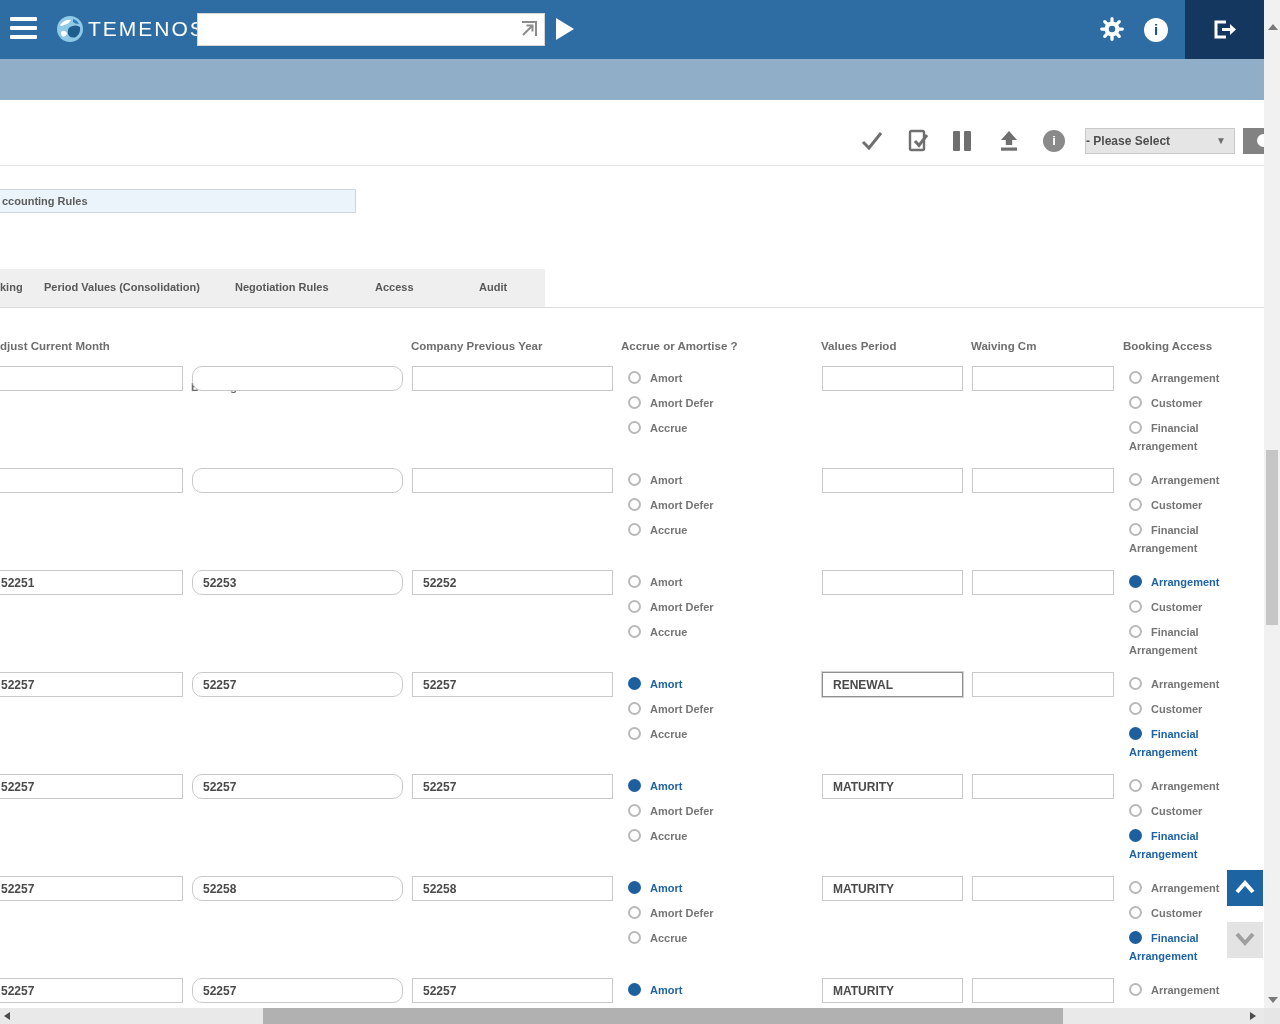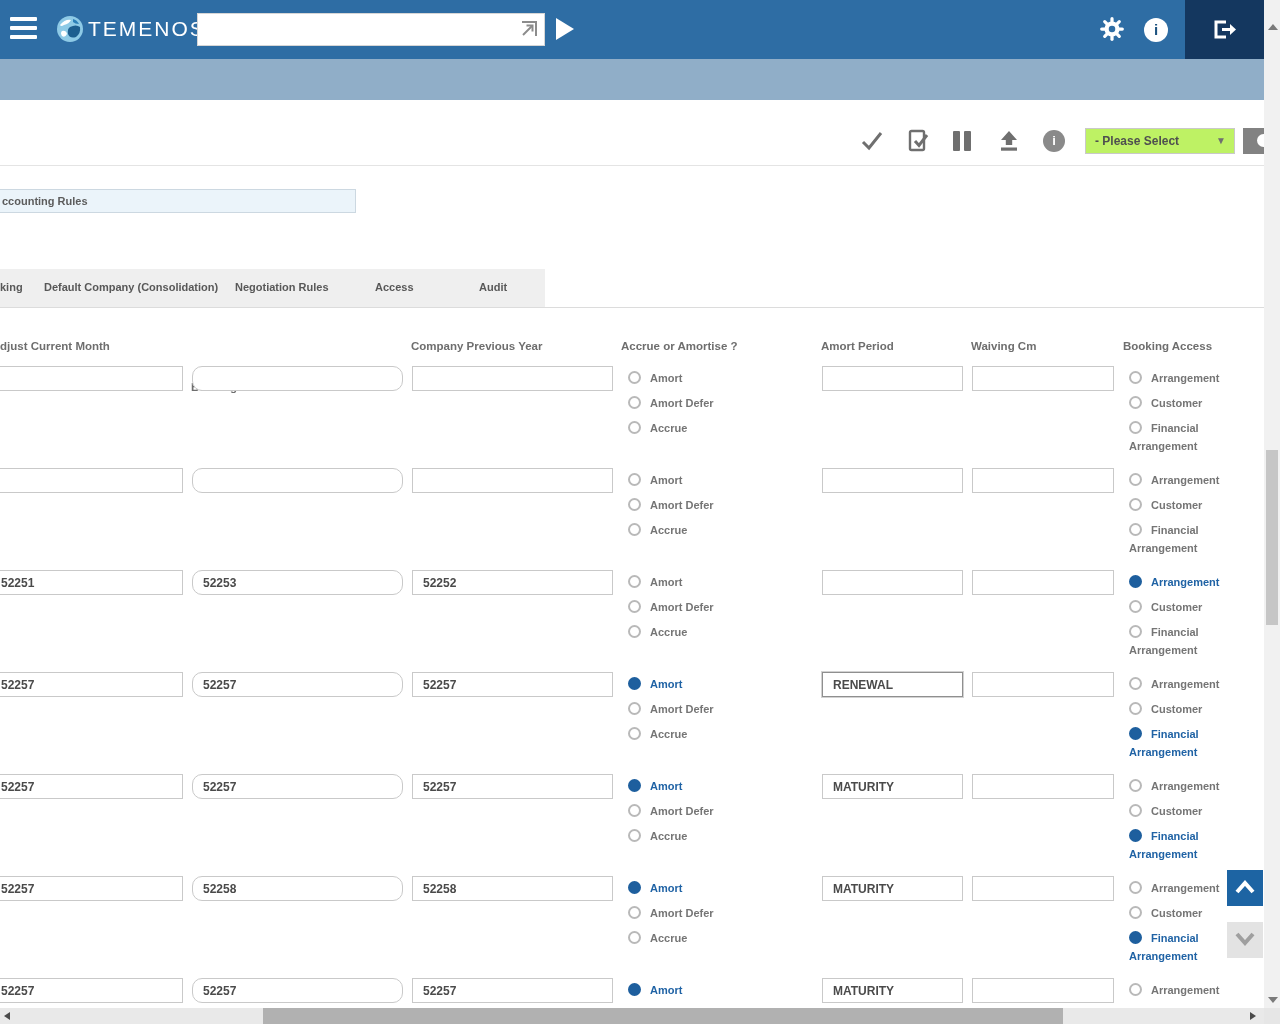--- a/index.html
+++ b/index.html
@@ -25,22 +25,22 @@
   .logout-block svg { position:absolute; left:26px; top:16px; }
 
   
   .band { position:absolute; left:0; top:59px; width:1280px; height:41px; background:#90aec8; }
 
   
   .toolbar { position:absolute; left:0; top:100px; width:1264px; height:66px; background:#fff; border-bottom:1px solid #e4e4e4; }
   .tool-ic { position:absolute; top:129px; width:24px; height:24px; cursor:pointer; }
   .hold-ic i { display:inline-block; width:7px; height:20px; background:#6f6f6f; border-radius:1px; margin:2px 2px 0 2px; }
   .info-gray { border-radius:50%; background:#8a8a8a; color:#fff; font-weight:bold; font-size:13px; text-align:center; line-height:22px; width:22px; height:22px; top:130px; }
-  .select-box { position:absolute; left:1085px; top:128px; width:150px; height:26px; border:1px solid #c9c9c9; background:#bef264;
-    font-size:12px; font-weight:bold; color:#4f4f4f; line-height:24px; padding-left:9px; cursor:pointer; }
+  .select-box { position:absolute; left:1085px; top:128px; width:150px; height:26px; border:1px solid #c9c9c9; background:#e5e5e5;
+    font-size:12px; font-weight:bold; color:#4f4f4f; line-height:24px; cursor:pointer; }
   .select-box .caret { position:absolute; right:8px; top:0; color:#6f6f6f; font-size:10px; }
   .extra-btn { position:absolute; left:1243px; top:128px; width:30px; height:26px; background:#828282; cursor:pointer; }
   .extra-btn .dot { position:absolute; right:3px; top:6px; width:13px; height:13px; background:#fff; border-radius:50%; }
 
   
   .title-box { position:absolute; left:-16px; top:189px; width:372px; height:24px; background:#ebf4fa; border:1px solid #ccd8e1;
     font-size:11px; font-weight:bold; color:#5c5c5c; line-height:22px; padding-left:17px; }
 
   
   .tabbar { position:absolute; left:0; top:269px; width:545px; height:38px; background:#efefef; }
@@ -168,31 +168,31 @@
 </div>
 <div class="extra-btn">
     <span class="dot"></span>
   </div>
 
 <div class="title-box">ccounting Rules</div>
 
 <div class="tabbar"></div>
 <div class="tabline"></div>
 <span class="tab" style="left:0;">king</span>
-<span class="tab" style="left:44px;">Default Company (Consolidation)</span>
+<span class="tab" style="left:44px;">Period Values (Consolidation)</span>
 <span class="tab" style="left:235px;">Negotiation Rules</span>
 <span class="tab" style="left:375px;">Access</span>
 <span class="tab" style="left:479px;">Audit</span>
 
 <div class="content">
   <span class="colhead ch0">djust Current Month</span>
   <span class="colhead ch1">Booking Previous Month</span>
   <span class="colhead ch2">Company Previous Year</span>
   <span class="colhead ch3">Accrue or Amortise ?</span>
-  <span class="colhead ch4">Amort Period</span>
+  <span class="colhead ch4">Values Period</span>
   <span class="colhead ch5">Waiving Cm</span>
   <span class="colhead ch6">Booking Access</span>
   <div class="grid-rows">
   <div class="row" style="top: 58px;">
     <input class="c1" type="text" style="">
     <input class="c2" type="text" style="">
     <input class="c3" type="text" style="">
     <div class="accrue-group">
           <div class="opt">
             <span class="rc"></span>

